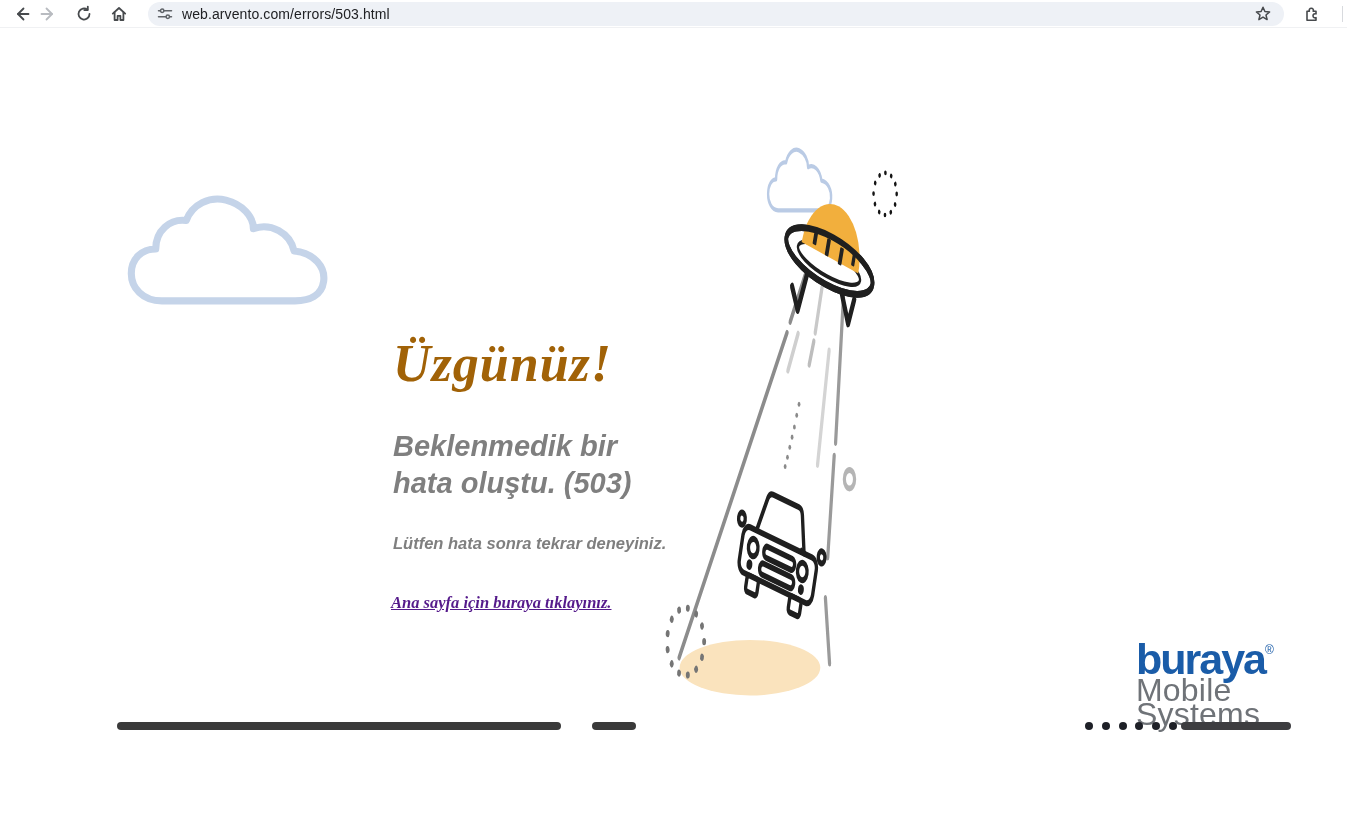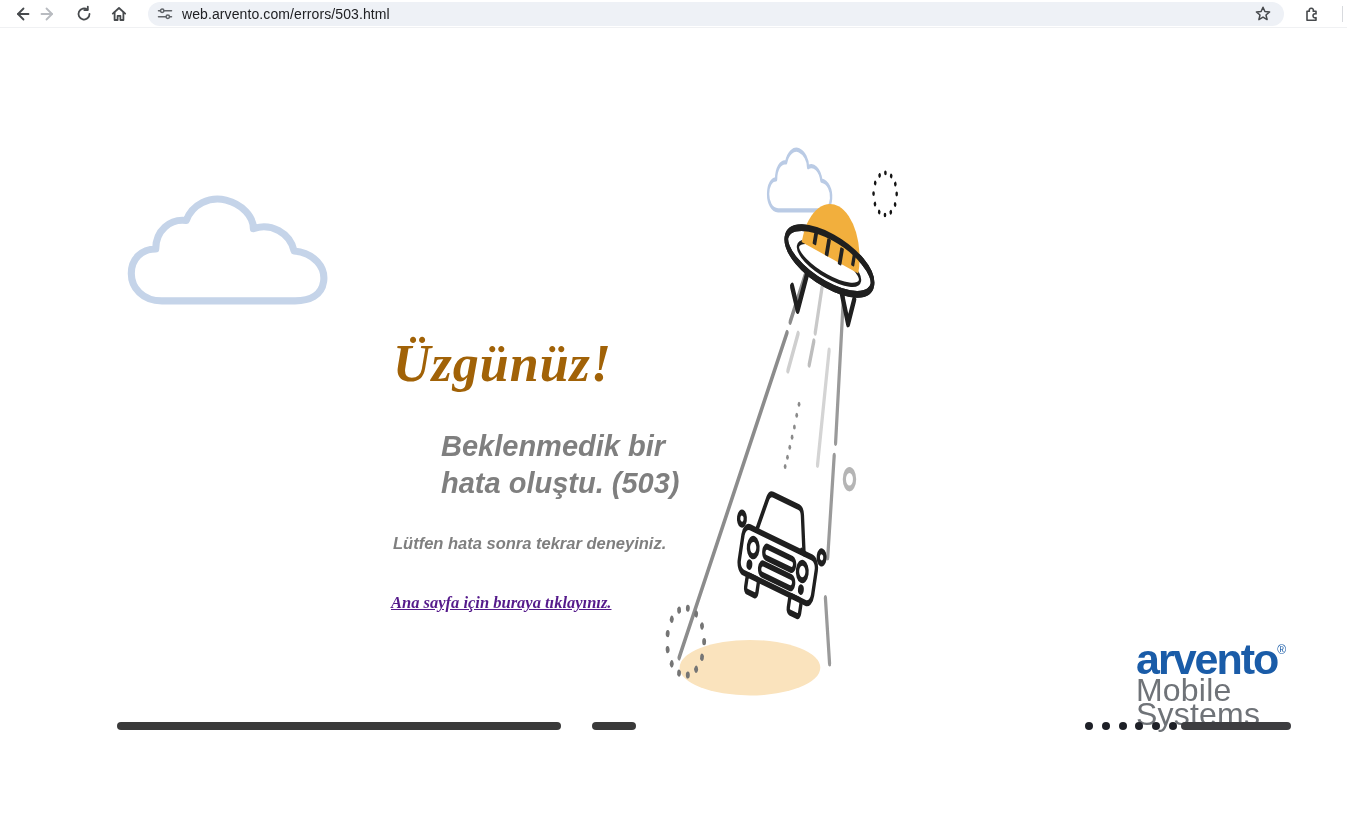--- a/index.html
+++ b/index.html
@@ -19,21 +19,21 @@
               letter-spacing:0.1px; white-space:nowrap; }
   .omni-star { position:absolute; left:1106px; top:3px; width:18px; height:18px; cursor:pointer; }
   .tb-sep { position:absolute; left:1342px; top:6px; width:1px; height:16px; background:#d8dade; }
 
   
   .err-title { position:absolute; left:393px; top:334px; font-family:"Liberation Serif", serif;
                font-style:italic; font-weight:bold; font-size:52px; color:#a16207;
                letter-spacing:1px; }
   .err-msg   { position:absolute; left:393px; top:428px; width:255px;
                font-style:italic; font-weight:bold; font-size:29px; line-height:37px;
-               color:#7f7f7f;margin-left:48px; }
+               color:#7f7f7f; }
   .err-hint  { position:absolute; left:393px; top:534px;
                font-style:italic; font-weight:bold; font-size:16.5px; color:#7f7f7f; }
   .err-link  { position:absolute; left:391px; top:585px; font-family:"Liberation Serif", serif;
                font-style:italic; font-weight:bold; font-size:16.5px; color:#551A8B;
                text-decoration:underline; cursor:pointer;margin-top:8px; }
 
   
   .logo { position:absolute; left:1136px; top:640px; width:170px; }
   .logo-brand { font-weight:bold; font-size:43px; line-height:38px; color:#1A5CA8;
                 letter-spacing:-2px; }
@@ -188,21 +188,21 @@
           <rect x="1058" y="263" width="8" height="21" rx="1.5"></rect>
           <rect x="1086" y="259" width="7" height="18" rx="1.5"></rect>
         </g>
         <ellipse cx="1040" cy="286" rx="97" ry="29" fill="none" stroke="#1F1F1F" stroke-width="8"></ellipse>
       </g>
     </svg>
   </svg>
 
   <div class="logo">
     <div>
-      <span class="logo-brand">arvento</span><span class="logo-reg">®</span>
+      <span class="logo-brand">buraya</span><span class="logo-reg">®</span>
     </div>
     <div class="logo-tag">Mobile Systems</div>
   </div>
 
   <div class="dash dash-long"></div>
   <div class="dash dash-short"></div>
   <div class="dot-row">
     <i></i>
       <i></i>
       <i></i>

